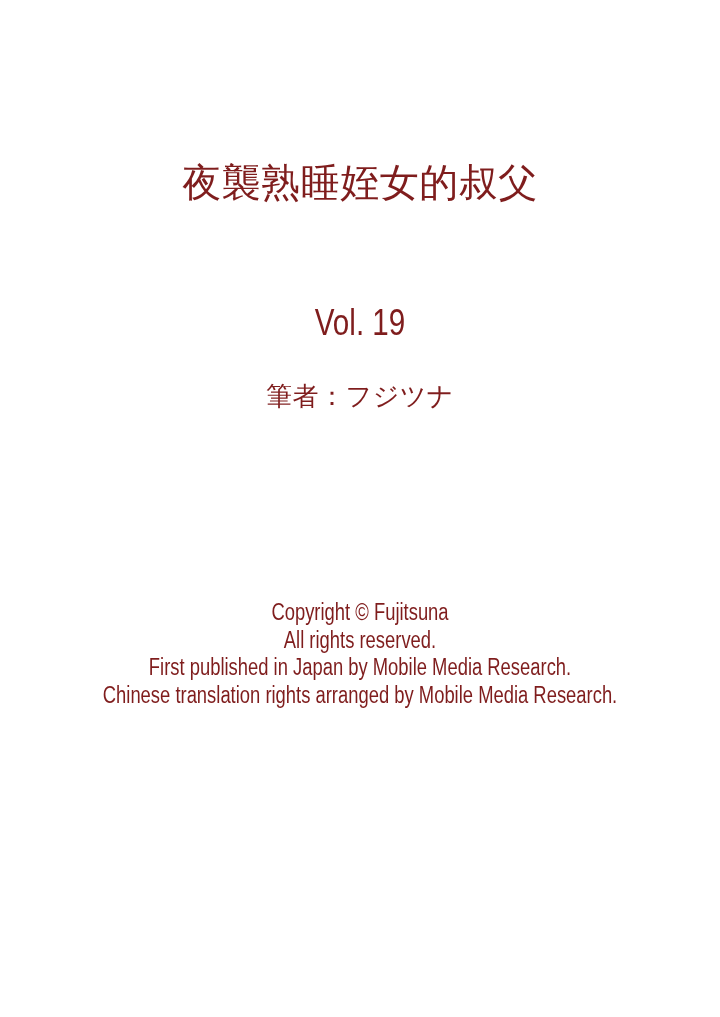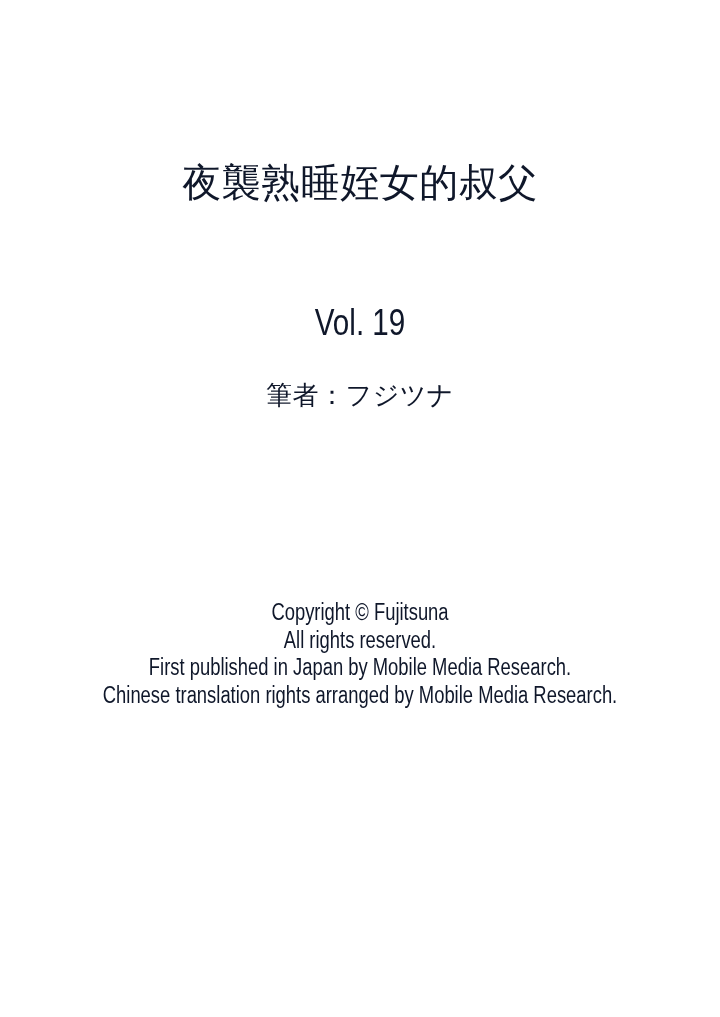--- a/index.html
+++ b/index.html
@@ -7,21 +7,21 @@
     padding: 0;
     background: #ffffff;
   }
   .page {
     position: relative;
     width: 720px;
     height: 1017px;
     background: #ffffff;
     overflow: hidden;
     font-family: "Liberation Sans", "DejaVu Sans", sans-serif;
-    color: #0f172a;
+    color: #7f1d1d;
   }
   .centered-line {
     position: absolute;
     left: 0;
     width: 720px;
     text-align: center;
     white-space: pre;
     margin: 0;
     font-weight: 400;
   }
@@ -42,21 +42,20 @@
     font-size: 37px;
     line-height: 40px;
     transform: scaleX(0.8);
     transform-origin: 50% 50%;
   }
   .author-line {
     top: 381px;
     font-size: 26px;
     line-height: 30px;
     letter-spacing: 0.5px;
-    font-family: Liberation Serif, serif;
   }
   .copyright-block {
     position: absolute;
     top: 599px;
     left: 0;
     width: 720px;
     text-align: center;
     font-size: 23px;
     line-height: 27.5px;
     transform: scaleX(0.8);

